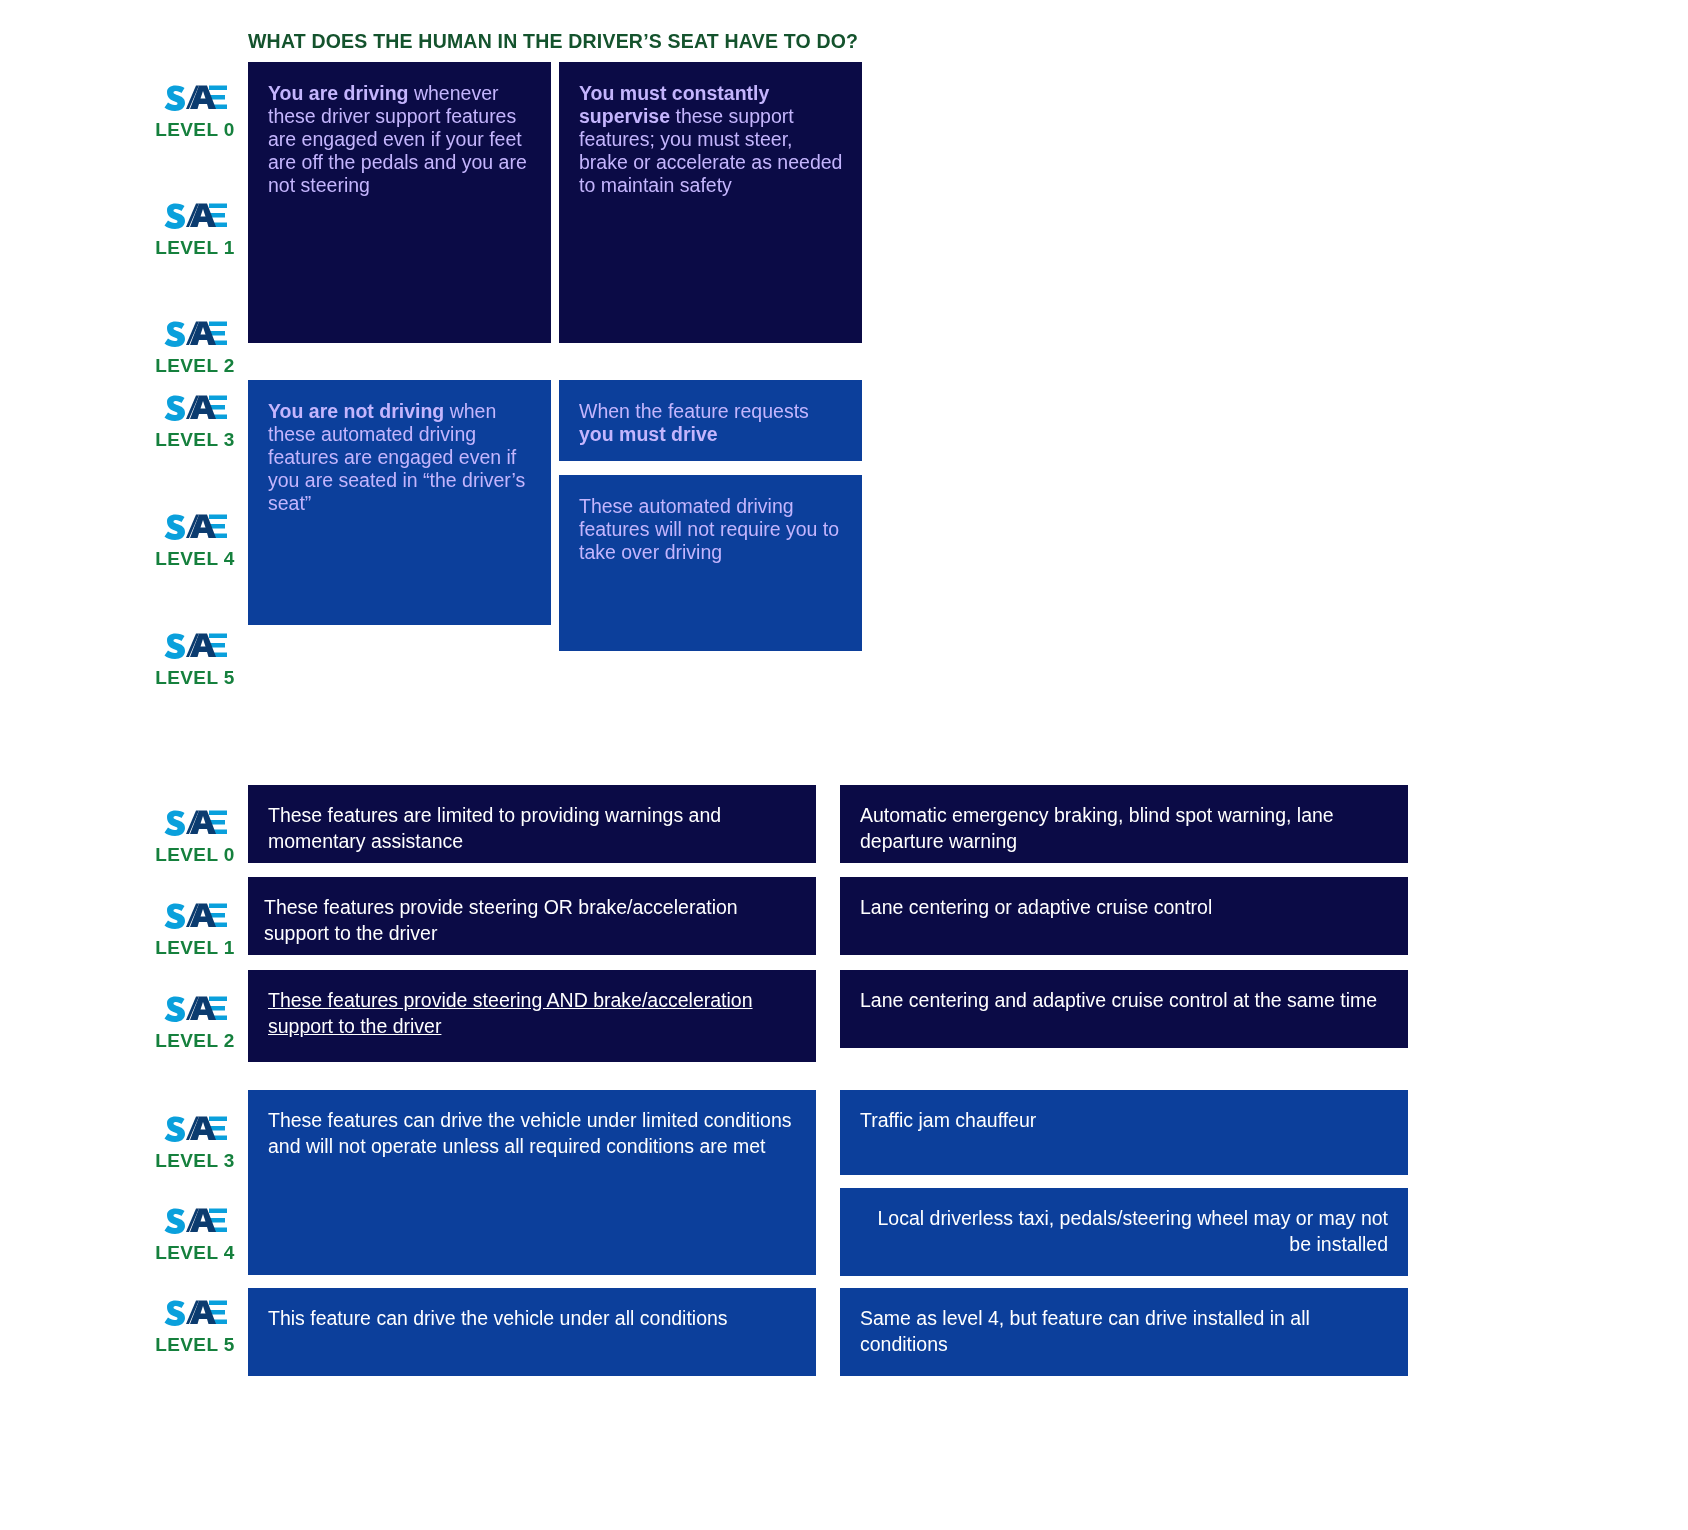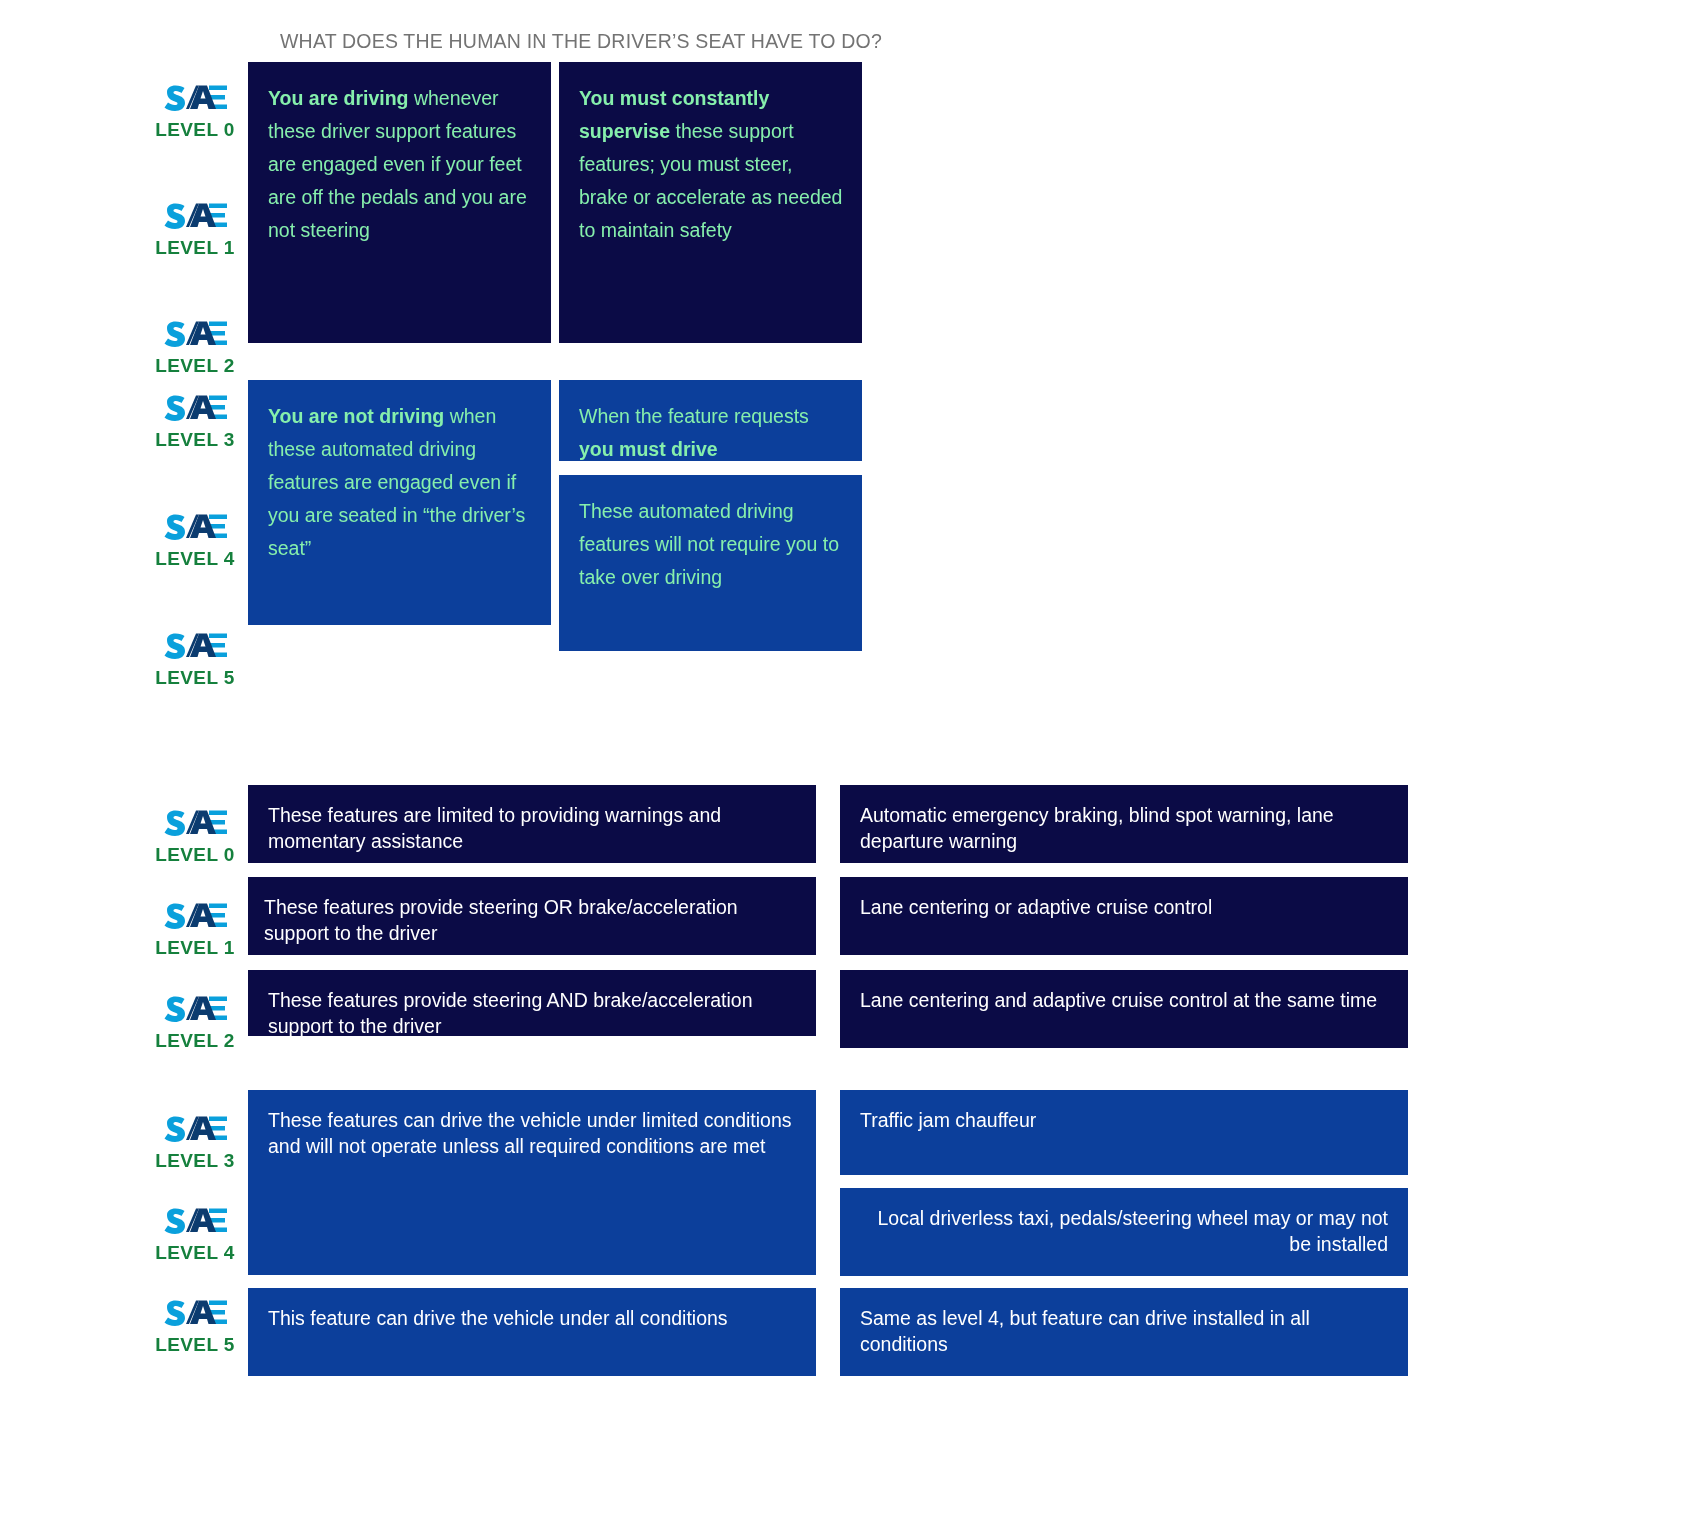--- a/index.html
+++ b/index.html
@@ -30,37 +30,36 @@
     font-size: 19px;
     font-weight: bold;
     color: #15803d;
     letter-spacing: 0.4px;
     margin-top: 3px;
     white-space: nowrap;
   }
 
   
   .panel {
-    color: #86efac;
+    color: #c4b5fd;
     font-size: 19.5px;
-    line-height: 33px;
+    line-height: 23px;
     padding: 20px 18px 18px 20px;
   }
   .panel.navy { background: #0b0b46; }
   .panel.blue { background: #0c3f9b; }
   .panel b { font-weight: bold; }
 
   
   .heading {
     font-size: 19.5px;
-    font-weight: normal;
-    color: #737373;
+    font-weight: bold;
+    color: #14532d;
     letter-spacing: 0.2px;
     white-space: nowrap;
-    margin-left: 32px;
   }
   .sub-note {
     font-size: 16px;
     font-weight: bold;
     color: #111111;
     white-space: nowrap;
   }
 
   
   #top-title { position: absolute; left: 248px; top: 30px; }
@@ -379,21 +378,21 @@
     <path d="M58 54 L76 7 L92 7 L110 54 L95 54 L92 44 L76 44 L73 54 Z M79 33 L89 33 L84 18 Z" fill="#0b3b6f"></path>
 
     <path d="M50 54 L70 7 L76 7 L56 54 Z" fill="#0b3b6f"></path>
   </svg>
 </span>
     <span class="sae-level-label">LEVEL 5</span>
   </div>
 
   <div class="bottom-box navy col-left-x bbox-left" style="top:0px;  height:78px;">These features are limited to providing warnings and momentary assistance</div>
   <div class="bottom-box navy col-left-x bbox-left" style="top:92px; height:78px;padding-left:16px;">These features provide steering OR brake/acceleration support to the driver</div>
-  <div class="bottom-box navy col-left-x bbox-left" style="top:185px;height:66px;">These features provide steering AND brake/acceleration support to the driver</div>
+  <div class="bottom-box navy col-left-x bbox-left" style="top:185px;height:92px;text-decoration:underline;">These features provide steering AND brake/acceleration support to the driver</div>
   <div class="bottom-box blue col-left-x bbox-left" style="top:305px;height:185px;">These features can drive the vehicle under limited conditions and will not operate unless all required conditions are met</div>
   <div class="bottom-box blue col-left-x bbox-left" style="top:503px;height:88px;">This feature can drive the vehicle under all conditions</div>
 
   <div class="bottom-box navy col-right-x bbox-right" style="top:0px;  height:78px;">Automatic emergency braking, blind spot warning, lane departure warning</div>
   <div class="bottom-box navy col-right-x bbox-right" style="top:92px; height:78px;">Lane centering or adaptive cruise control</div>
   <div class="bottom-box navy col-right-x bbox-right" style="top:185px;height:78px;">Lane centering and adaptive cruise control at the same time</div>
   <div class="bottom-box blue col-right-x bbox-right" style="top:305px;height:85px;">Traffic jam chauffeur</div>
   <div class="bottom-box blue col-right-x bbox-right" style="top:403px;height:88px;text-align:right;">Local driverless taxi, pedals/steering wheel may or may not be installed</div>
   <div class="bottom-box blue col-right-x bbox-right" style="top:503px;height:88px;">Same as level 4, but feature can drive installed in all conditions</div>
 </div>

